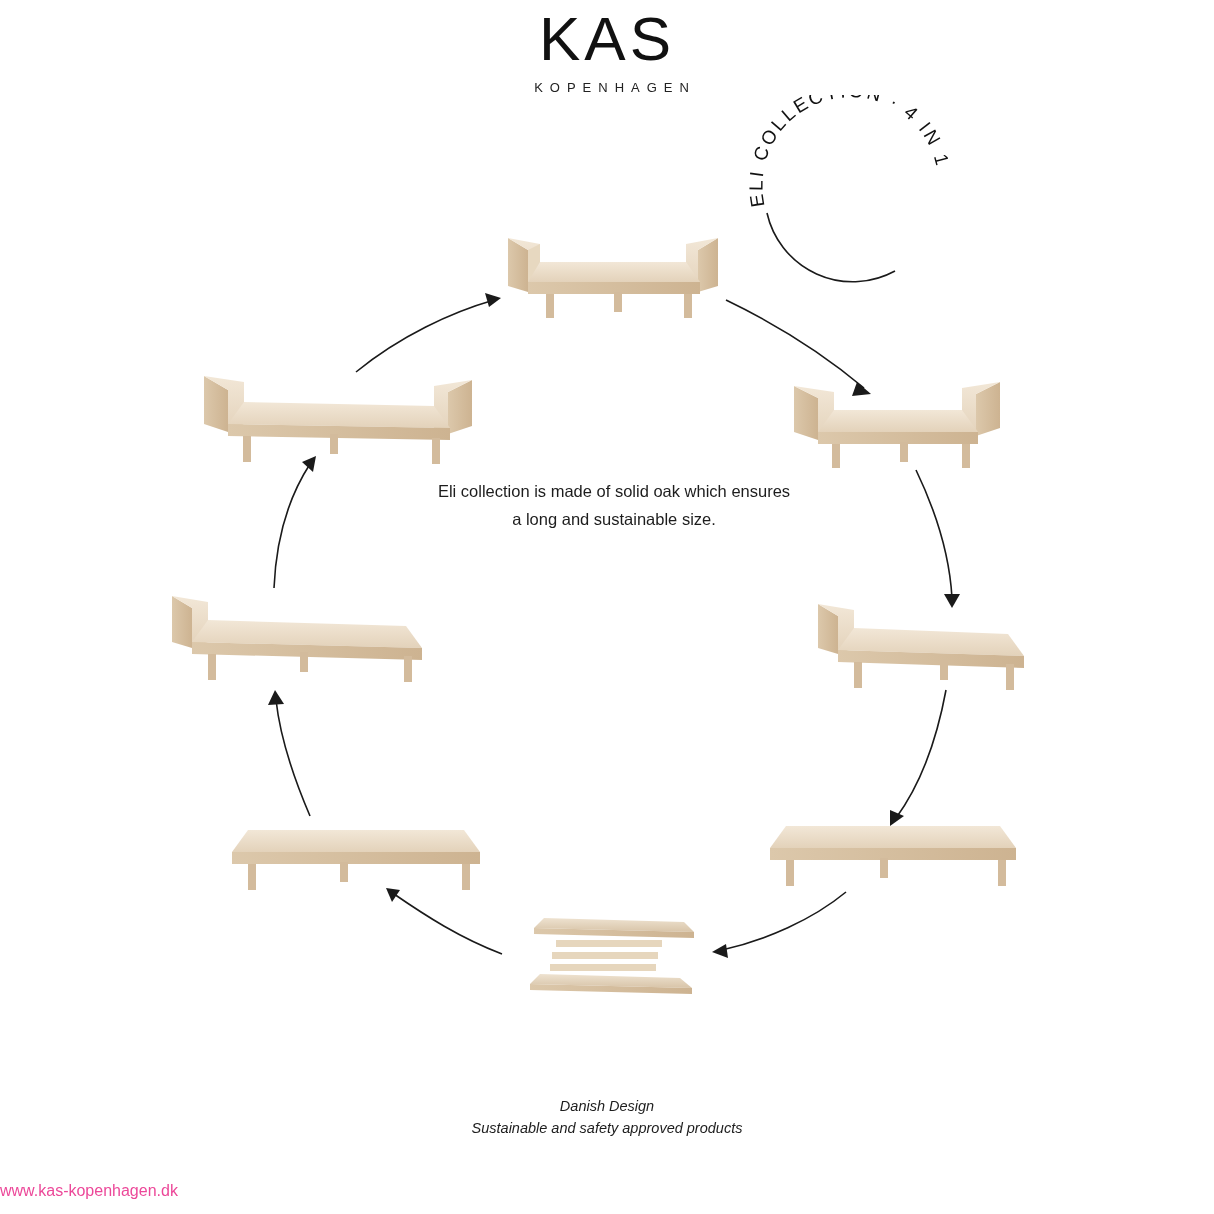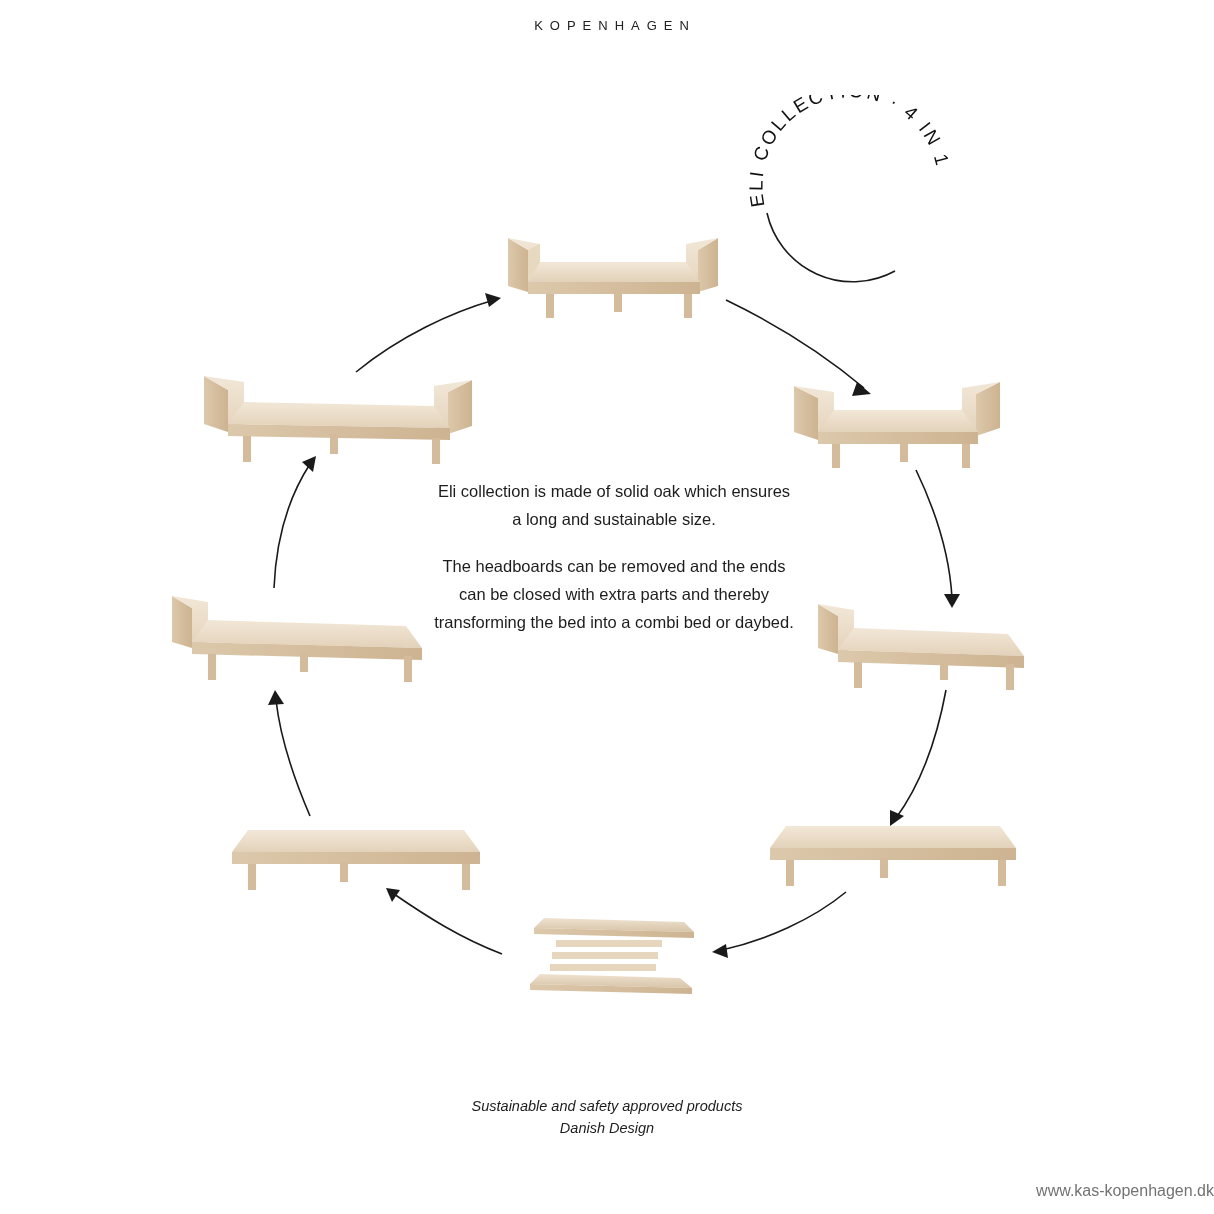--- a/index.html
+++ b/index.html
@@ -81,23 +81,23 @@
     font-style: italic;
     font-size: 14.5px;
     line-height: 1.5;
     color: #1d1d1d;
   }
   .footer-url {
     position: absolute;
     left: 0;
     top: 1182px;
     width: 100%;
-    text-align: right;
+    text-align: left;
     font-size: 16px;
-    color: #737373;
+    color: #ec4899;
   }
 
   
   .diagram {
     position: absolute;
     inset: 0;
   }
   .diagram svg {
     position: absolute;
     left: 0;
@@ -107,20 +107,21 @@
     fill: none;
     stroke: #1a1a1a;
     stroke-width: 1.6;
   }
   .arrow-head { fill: #1a1a1a; }
 </style>
 </head>
 <body>
 
 <div class="brand">
+  <div class="brand-mark">KAS</div>
   <div class="brand-sub">KOPENHAGEN</div>
 </div>
 
 <div class="badge">
   <svg width="215" height="200" viewBox="0 0 215 200">
     <defs>
       <path id="badgeArc" d="M 22,118 A 88,88 0 1 1 170,150"></path>
     </defs>
     <path d="M 22,118 A 88,88 0 0 0 150,176" class="arrow-path"></path>
     <text>
@@ -272,20 +273,19 @@
 
     <g>
       <path class="arrow-path" d="M 274,588 C 276,540 288,498 310,464"></path>
       <polygon class="arrow-head" points="316,456 302,462 313,472"></polygon>
     </g>
   </svg>
 </div>
 
 <div class="copy">
   <p>Eli collection is made of solid oak which ensures a long and sustainable size.</p>
-  <p>The headboards can be removed and the ends can be closed with extra parts and thereby transforming the bed into a combi bed or daybed.</p>
 </div>
 
 <div class="footer-italic">
+  <div>Danish Design</div>
   <div>Sustainable and safety approved products</div>
-  <div>Danish Design</div>
 </div>
 <div class="footer-url">www.kas-kopenhagen.dk</div>
 
 </body></html>

